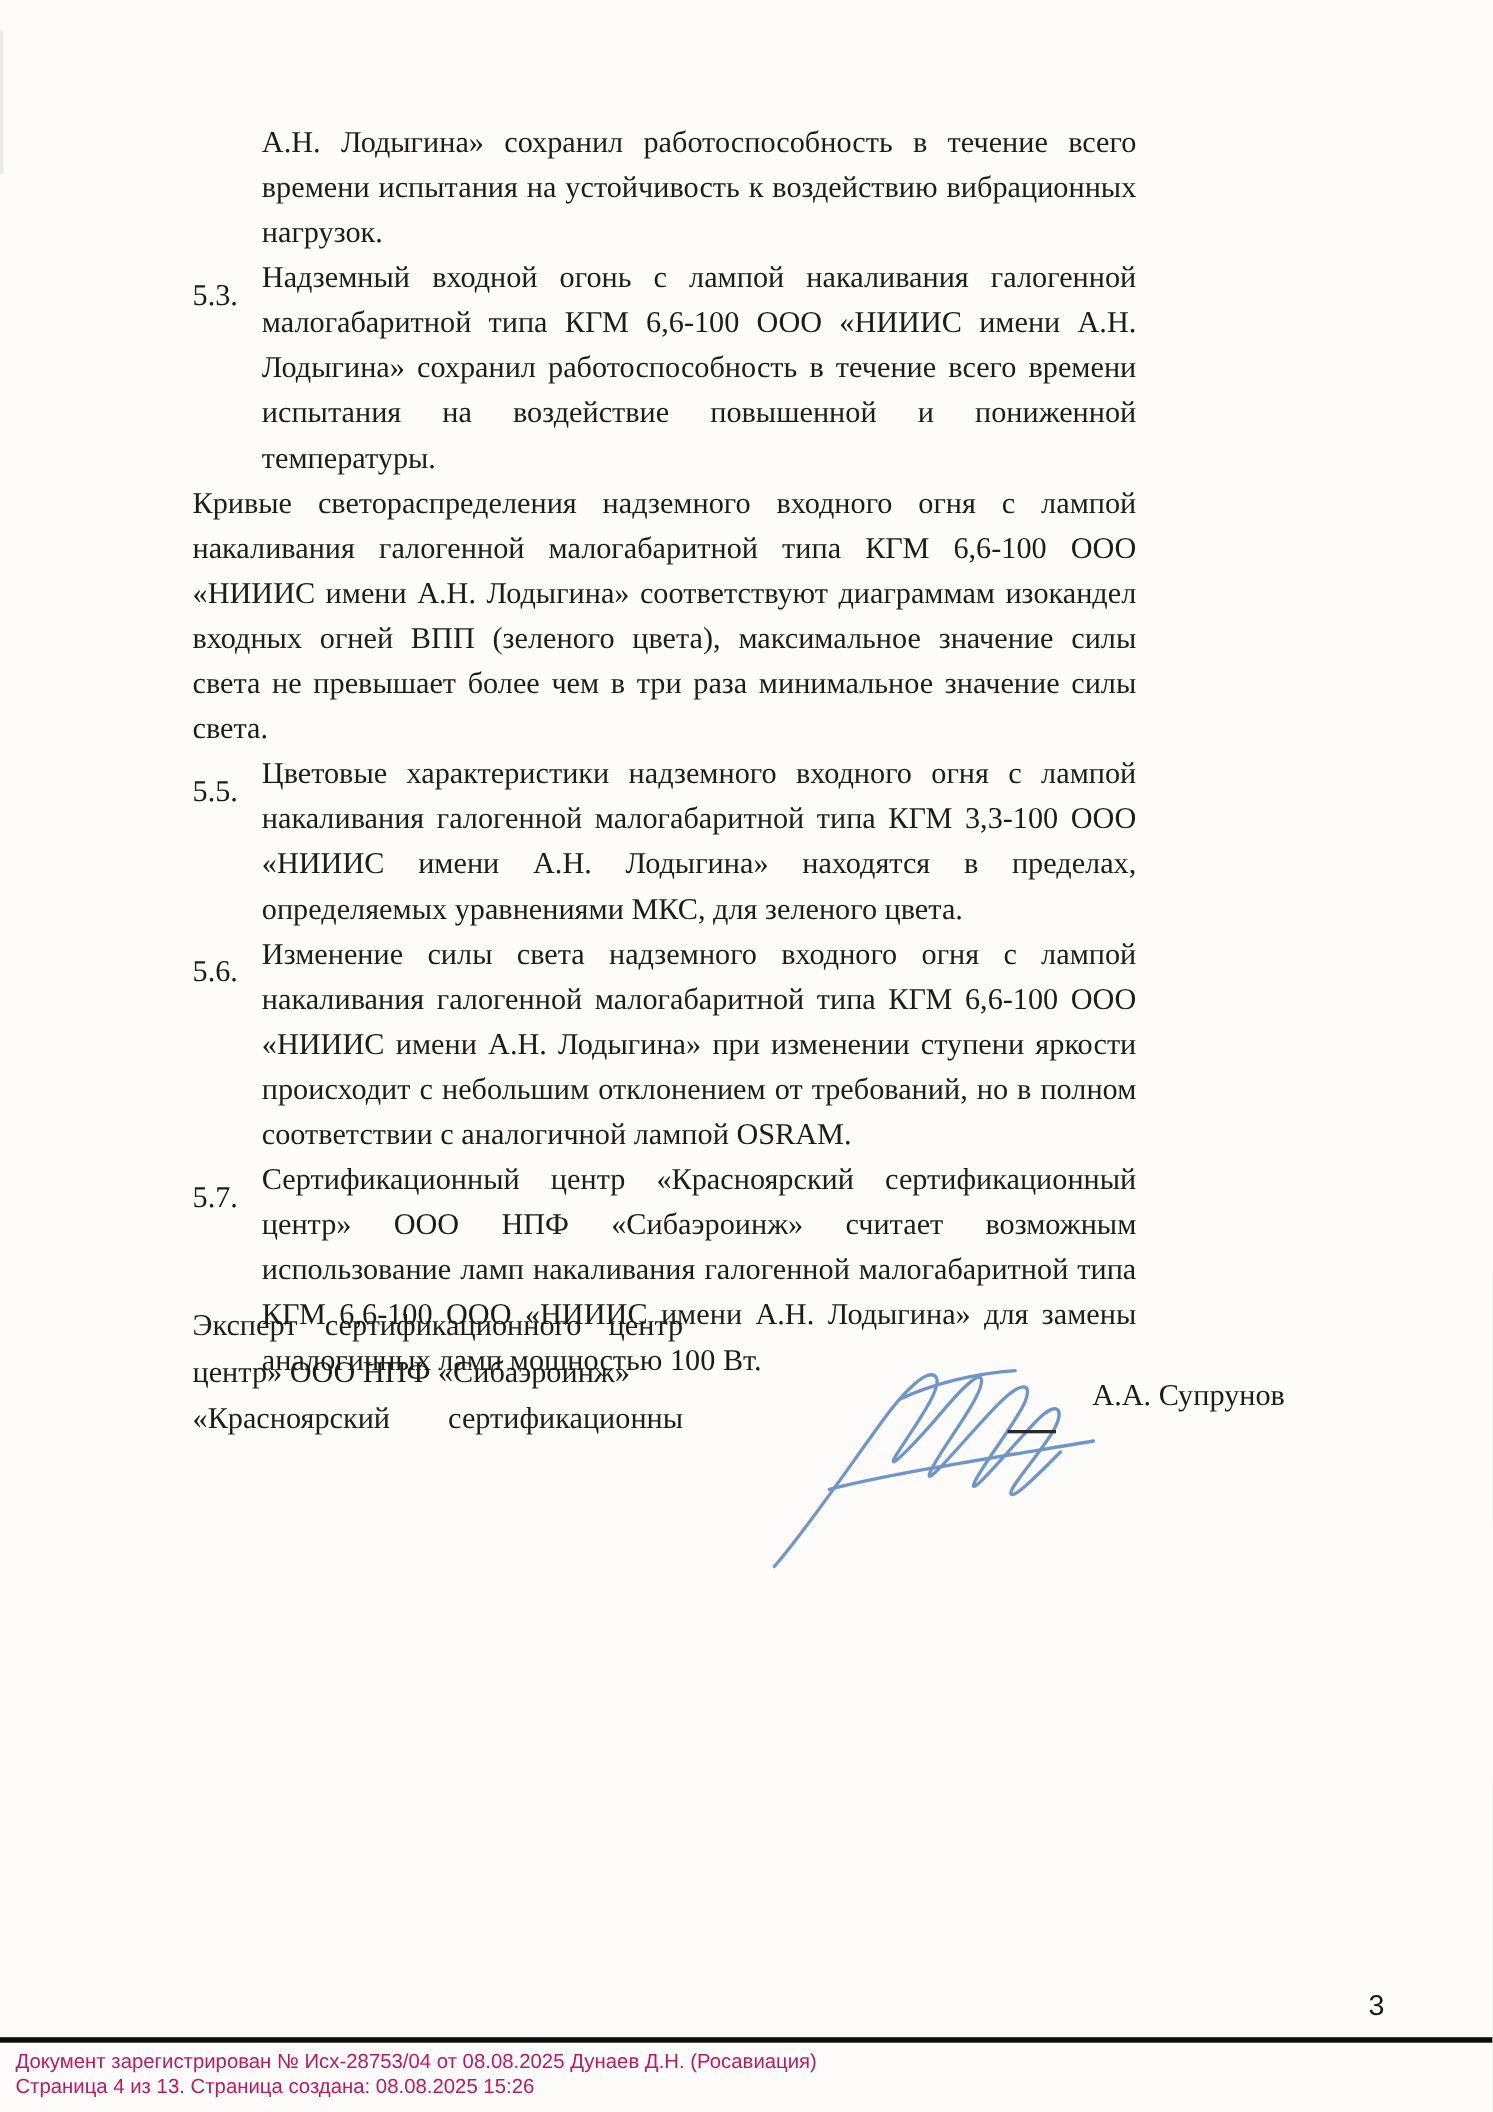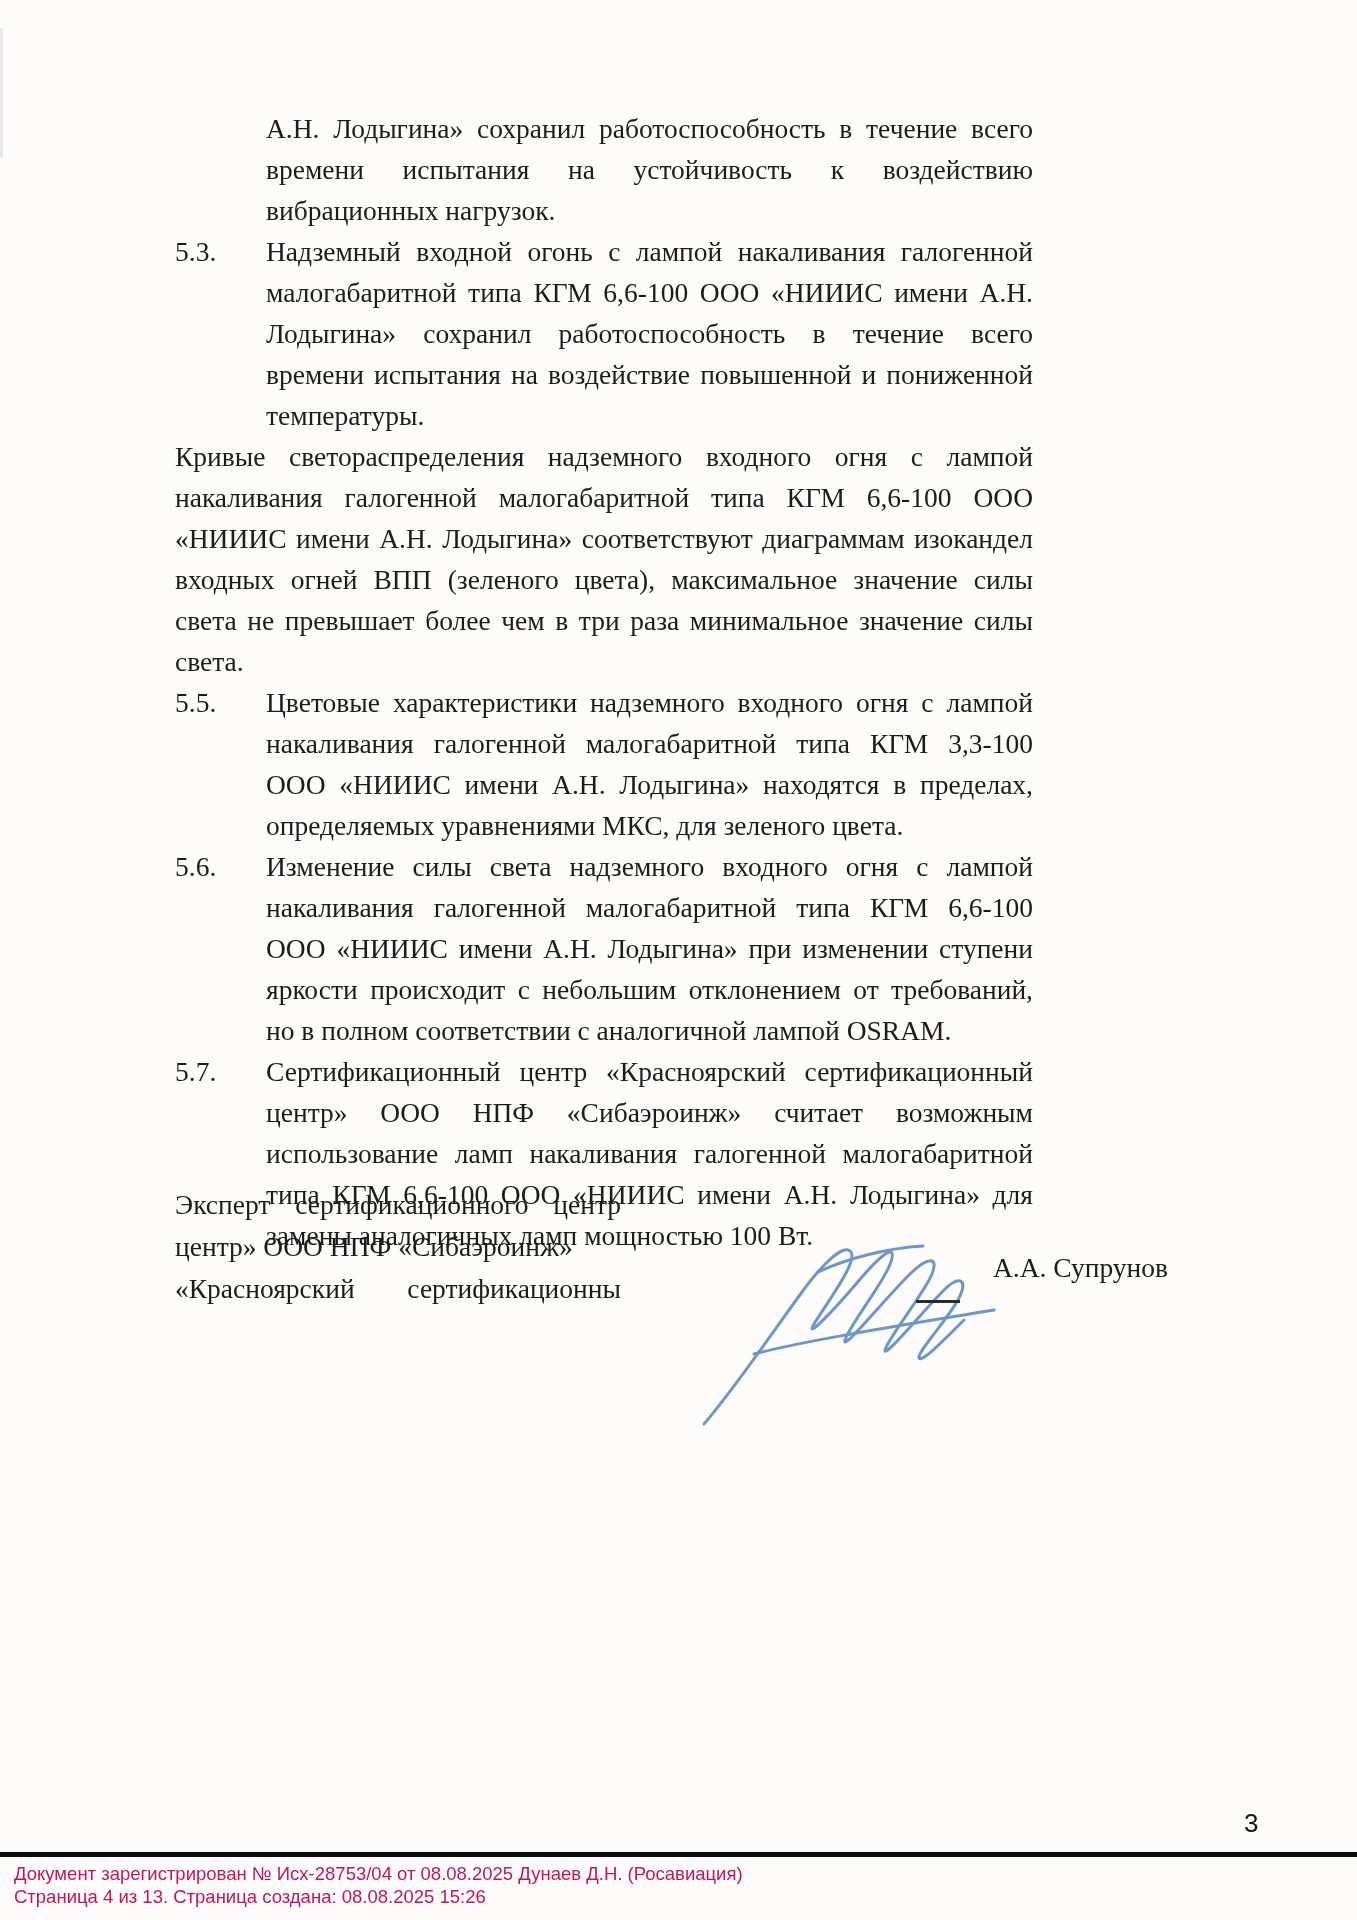--- a/index.html
+++ b/index.html
@@ -26,26 +26,26 @@
   .text-block {
     position: absolute;
     left: 175px;
     top: 108px;
     width: 858px;
   }
   .item {
     display: flex;
     font-size: 27.5px;
     line-height: 41px;
-    gap: 28px;
   }
   .item .num {
     width: 63px;
     flex-shrink: 0;
     text-align: left;
+    margin-top: 16px;
   }
   .item .text {
     flex: 1;
     text-align: justify;
   }
   .sig-block {
     position: absolute;
     left: 175px;
     top: 1184px;
     width: 446px;

